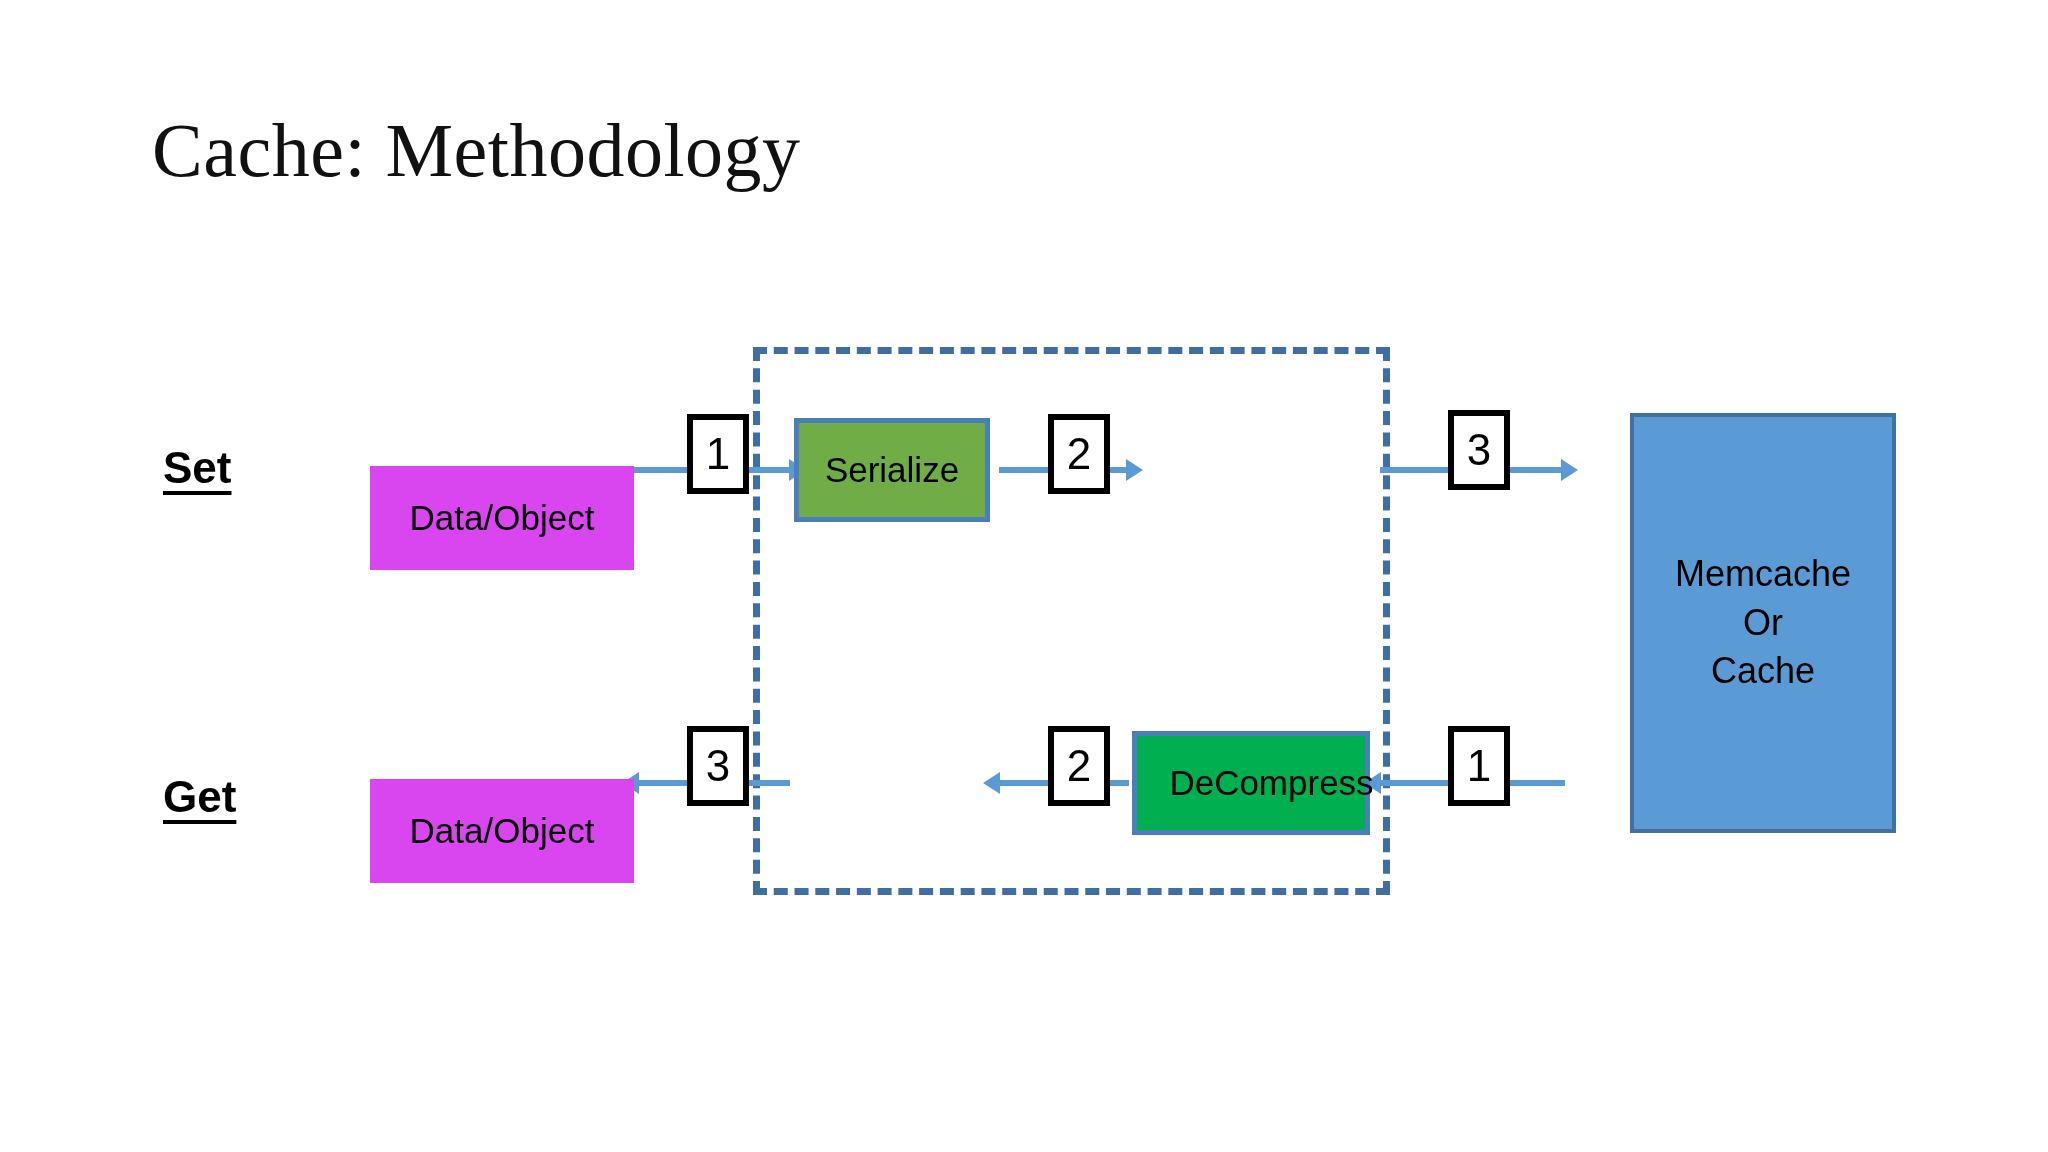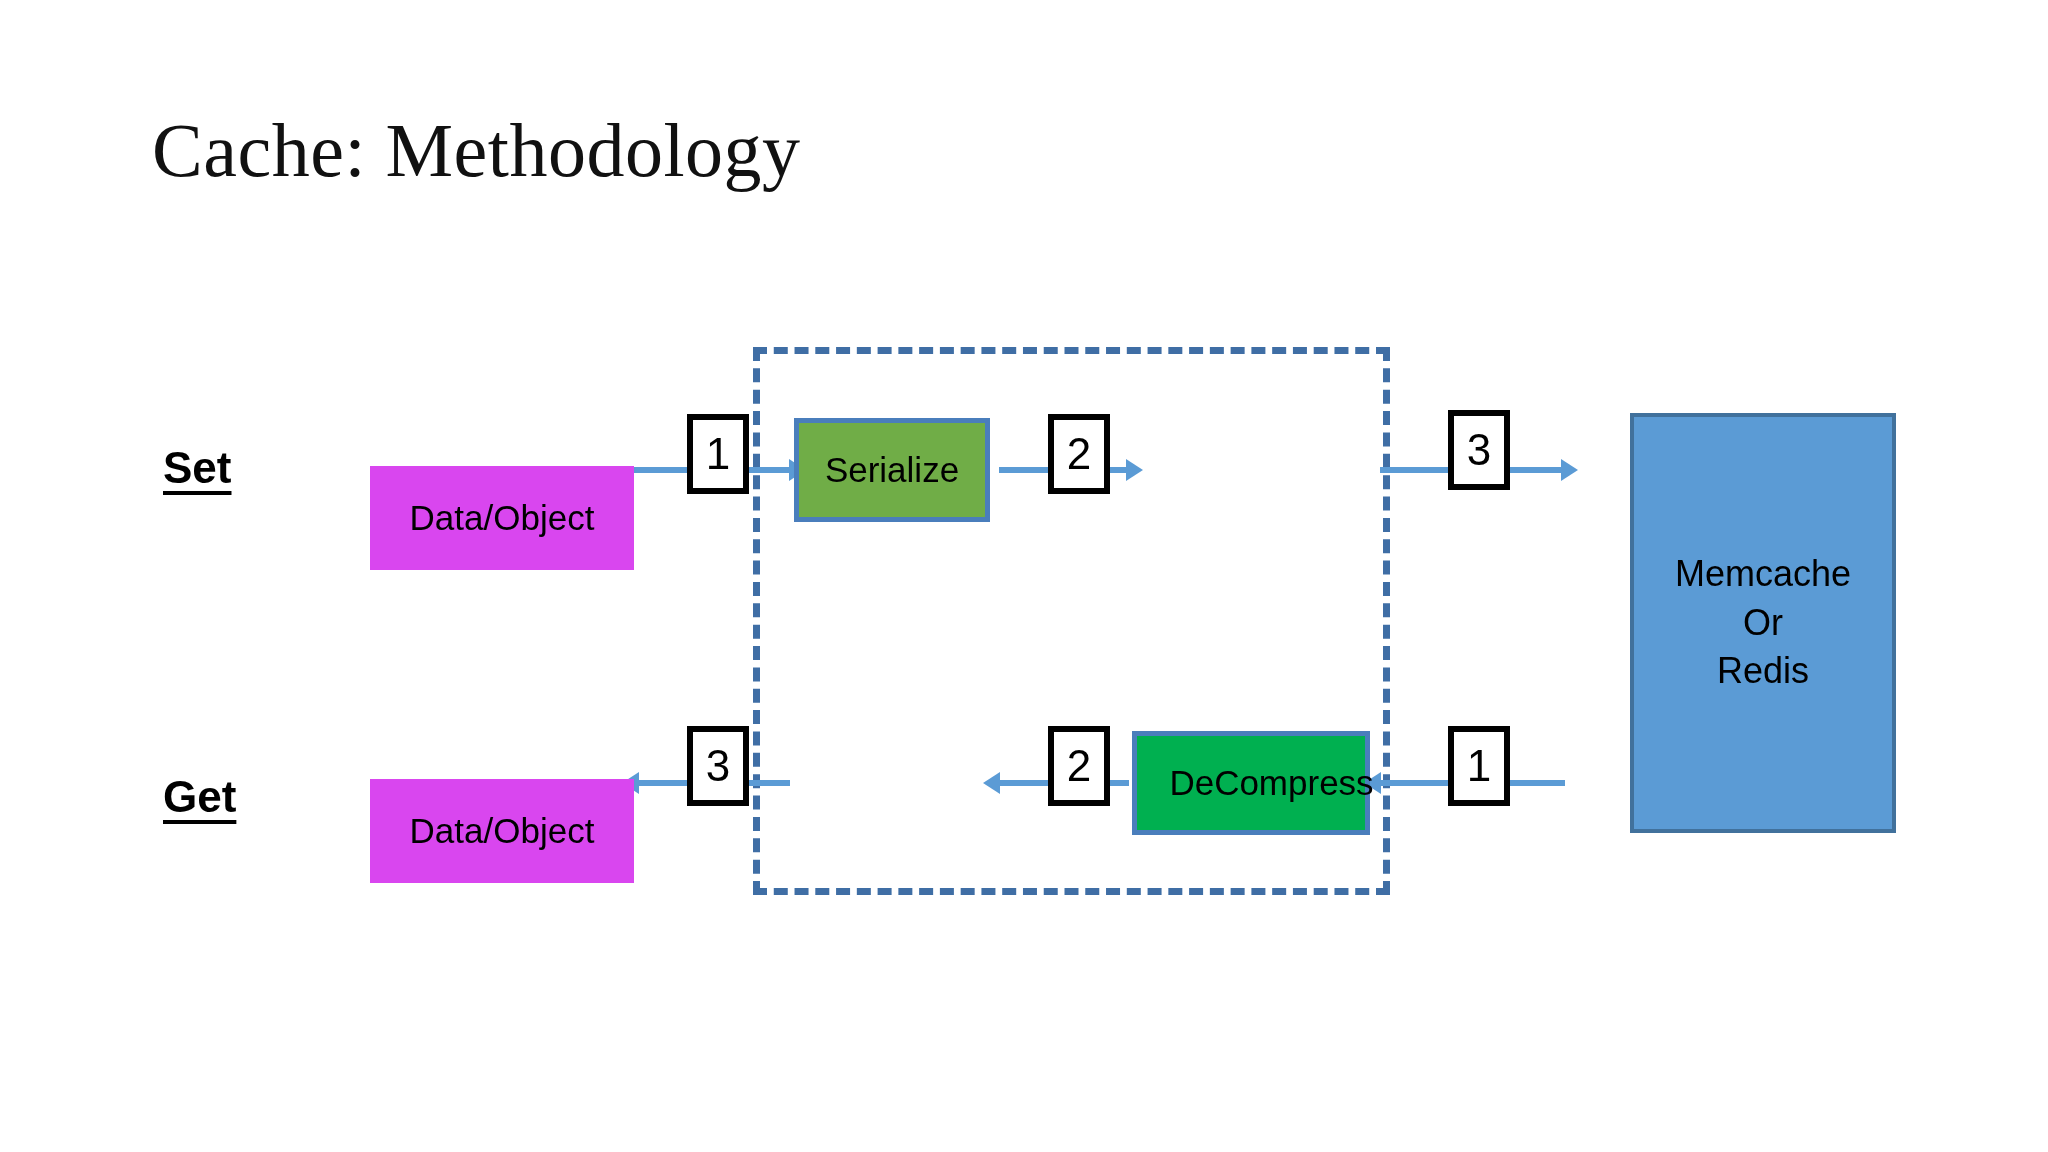--- a/index.html
+++ b/index.html
@@ -202,21 +202,21 @@
 
 
   <div class="arrow right" id="arrow-set-3"></div>
 
   <div class="step-num" id="step-set-3">3</div>
 
   <div class="box box-store">
     <div>
       <div>Memcache</div>
       <div>Or</div>
-      <div>Redis</div>
+      <div>Cache</div>
     </div>
   </div>
 
   <div class="row-label" id="label-get">Get</div>
 
   <div class="box box-dataobject" id="box-data-get">Data/Object</div>
 
   <div class="arrow left" id="arrow-get-3"></div>
 
   <div class="step-num" id="step-get-3">3</div>

